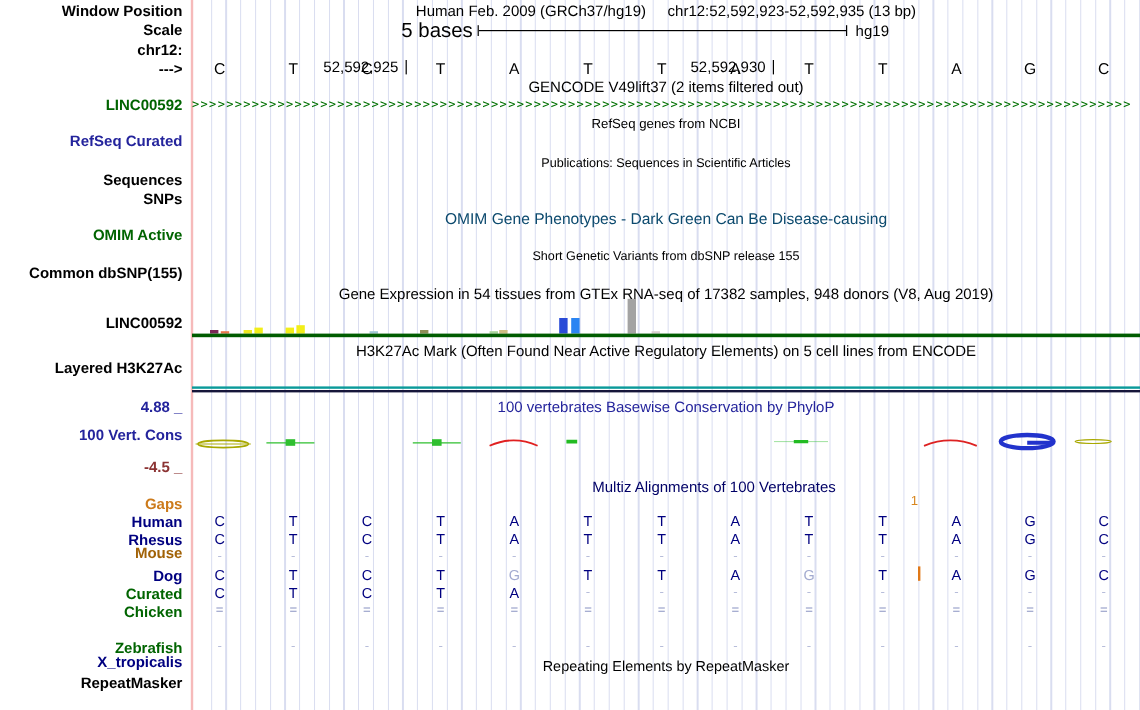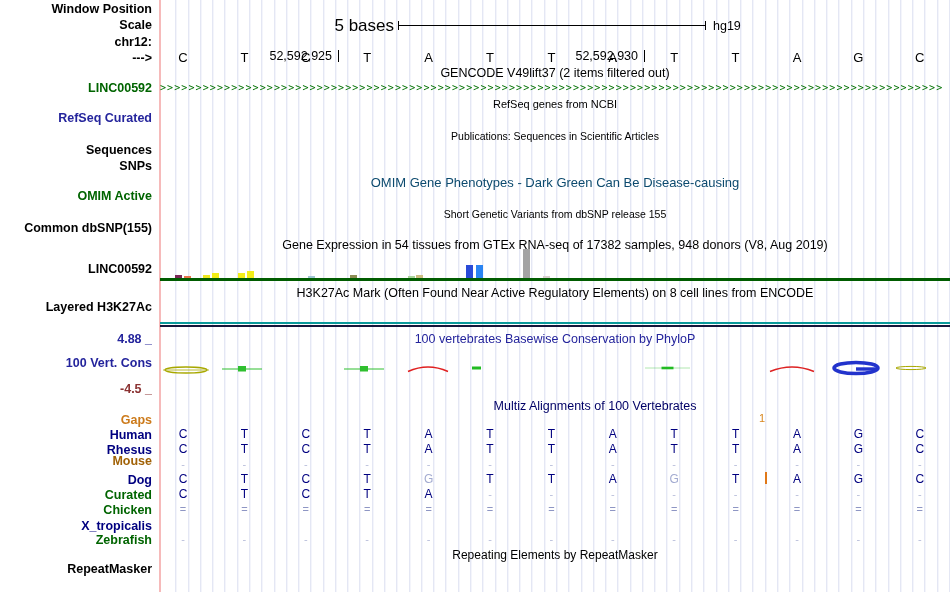--- a/index.html
+++ b/index.html
@@ -38,20 +38,22 @@
   #dog-insert{position:absolute;width:2px;height:12px;background:#e07818;}
 </style>
 </head>
 <body>
 
 <div id="canvas">
   <div id="grid"></div>
   <div id="pinkline"></div>
 
   <div id="header">
+    <span>Human Feb. 2009 (GRCh37/hg19)</span>
+    <span>chr12:52,592,923-52,592,935 (13 bp)</span>
   </div>
 
   <span id="scale-label">5 bases</span>
   <div id="scale-bracket"></div>
   <span id="genome-tag">hg19</span>
 
   <span class="rtick" style="right:611px">52,592,925</span>
   <span class="rtick" style="right:305px">52,592,930</span>
 
   <div id="base-row">
@@ -221,29 +223,29 @@
       <div class="lbl" style="top: 331.5px; color: rgb(36, 36, 156);">4.88 _</div>
       <div class="lbl" style="top: 356px; color: rgb(36, 36, 156);">100 Vert. Cons</div>
       <div class="lbl" style="top: 381.5px; color: rgb(139, 50, 50);">-4.5 _</div>
       <div class="lbl" style="top: 412.5px; color: rgb(204, 122, 26);">Gaps</div>
       <div class="lbl" style="top: 427.5px; color: rgb(0, 0, 128);">Human</div>
       <div class="lbl" style="top: 442.5px; color: rgb(0, 0, 128);">Rhesus</div>
       <div class="lbl" style="top: 454px; color: #a16207;">Mouse</div>
       <div class="lbl" style="top: 472.5px; color: rgb(0, 0, 128);">Dog</div>
       <div class="lbl" style="top: 487.5px; color: rgb(0, 100, 0);">Curated</div>
       <div class="lbl" style="top: 502.5px; color: rgb(0, 100, 0);">Chicken</div>
-      <div class="lbl" style="top: 519px; color: rgb(0, 0, 128);">X_tropicalis</div>
+      <div class="lbl" style="top: 545px; color: rgb(0, 0, 128);">X_tropicalis</div>
       <div class="lbl" style="top: 532.5px; color: rgb(0, 100, 0);">Zebrafish</div>
       <div class="lbl" style="top: 561.5px; color: rgb(0, 0, 0);">RepeatMasker</div>
     </div>
   <div id="center-titles">
       <div class="ctitle" style="top: 66.125px; font-size: 12.5px; color: rgb(0, 0, 0);">GENCODE V49lift37 (2 items filtered out)</div>
       <div class="ctitle" style="top: 97.45px; font-size: 11px; color: rgb(0, 0, 0);">RefSeq genes from NCBI</div>
       <div class="ctitle" style="top: 129.225px; font-size: 10.5px; color: rgb(0, 0, 0);">Publications: Sequences in Scientific Articles</div>
       <div class="ctitle" style="top: 175.85px; font-size: 13px; color: #0c4a6e;">OMIM Gene Phenotypes - Dark Green Can Be Disease-causing</div>
       <div class="ctitle" style="top: 207.225px; font-size: 10.5px; color: rgb(0, 0, 0);">Short Genetic Variants from dbSNP release 155</div>
       <div class="ctitle" style="top: 237.625px; font-size: 12.5px; color: rgb(0, 0, 0);">Gene Expression in 54 tissues from GTEx RNA-seq of 17382 samples, 948 donors (V8, Aug 2019)</div>
-      <div class="ctitle" style="top: 286.125px; font-size: 12.5px; color: rgb(0, 0, 0);">H3K27Ac Mark (Often Found Near Active Regulatory Elements) on 8 cell lines from ENCODE</div>
+      <div class="ctitle" style="top: 286.125px; font-size: 12.5px; color: rgb(0, 0, 0);">H3K27Ac Mark (Often Found Near Active Regulatory Elements) on 5 cell lines from ENCODE</div>
       <div class="ctitle" style="top: 331.625px; font-size: 12.5px; color: rgb(36, 36, 156);">100 vertebrates Basewise Conservation by PhyloP</div>
       <div class="ctitle" style="top: 398.625px; font-size: 12.5px; color: rgb(0, 0, 102); padding-left: 40px;">Multiz Alignments of 100 Vertebrates</div>
       <div class="ctitle" style="top: 547.9px; font-size: 12px; color: rgb(0, 0, 0);">Repeating Elements by RepeatMasker</div>
     </div>
 </div>
 
 </body></html>

